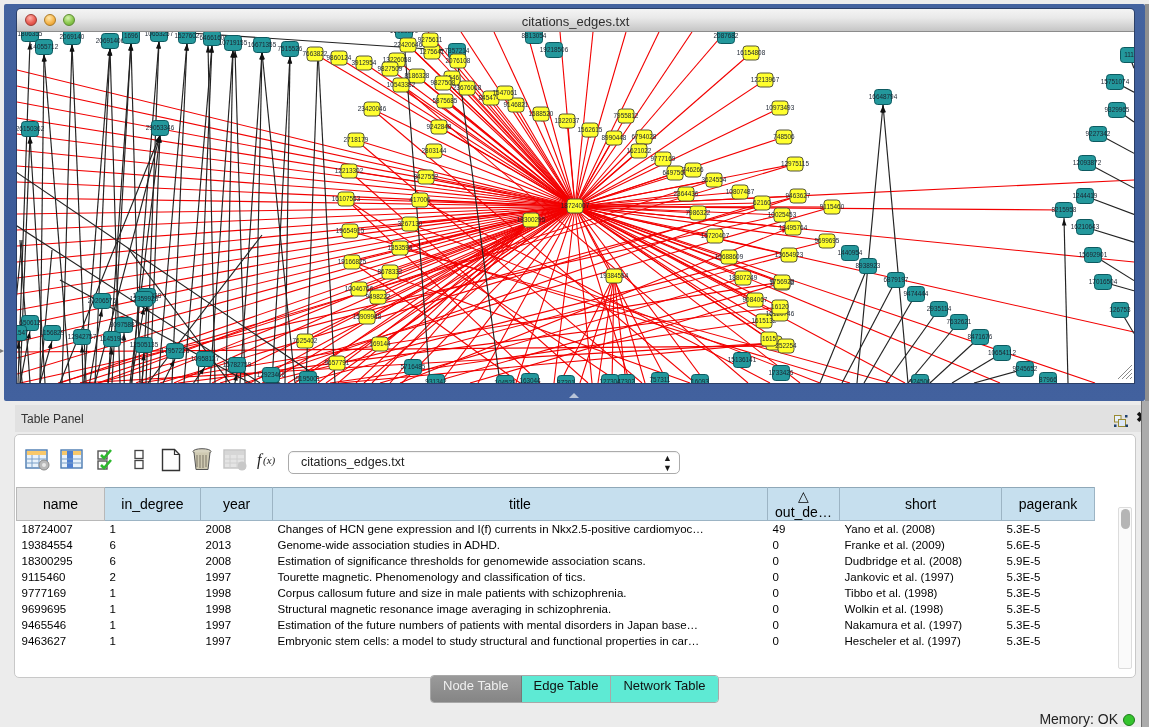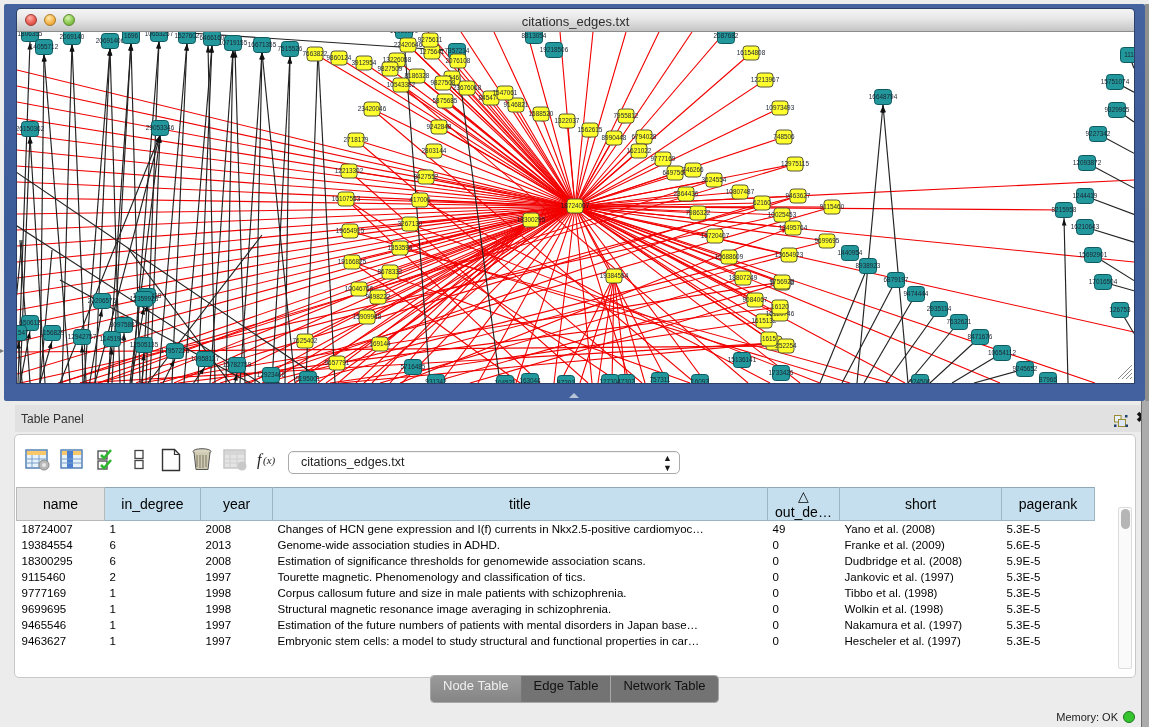--- a/index.html
+++ b/index.html
@@ -39,24 +39,24 @@
 table.grid th.first { background:#e4e4e4; border-color:#b8b8b8; }
 table.grid td { height:16px; padding:0 2px 0 5px; white-space:nowrap; overflow:hidden; }
 td.c1 { padding-left:6px; }
 td.c6 { text-align:left; }
 #vscroll { position:absolute; left:1103px; top:72px; width:14px; height:162px;
   background:#fafafa; border:1px solid #dcdcdc; border-radius:2px;}
 #vthumb { position:absolute; left:2px; top:1px; width:9px; height:20px; background:#b5b5b5; border-radius:5px; }
 #tabs { position:absolute; left:430px; top:274px; height:28px; display:flex;
   border:1px solid #a8a8a8; border-radius:4px; overflow:hidden; background:#fff; }
 #tabs .tab { padding:0 12px; font-size:13px; line-height:19px; color:#111;
-  border-right:1px solid #a8a8a8; background:#737373; }
+  border-right:1px solid #a8a8a8; background:#5eead4; }
 #tabs .tab.sel { background:linear-gradient(180deg,#9a9a9a,#858585); color:#efefef; border-right-color:#787878; }
 #tabs .tab:last-child { border-right:none; }
-#mem { position:absolute; right:14px; top:310px; font-size:11px; color:#222; }
+#mem { position:absolute; right:14px; top:310px; font-size:14px; color:#222; }
 #mem .dot { display:inline-block; width:12px; height:12px; border-radius:50%;
   background:#35c42e; border:1px solid #1d7a1a; vertical-align:-2px; margin-left:5px; }
 #rstrip2 { position:absolute; left:1141px; top:401px; width:8px; height:326px; background:#ababab; border-left:1px solid #6f6f6f;}
 </style></head>
 <body>
 <div id="stage">
   <div id="blueframe"></div>
   <div id="rstrip"></div>
   <div id="win">
     <div id="titlebar">

